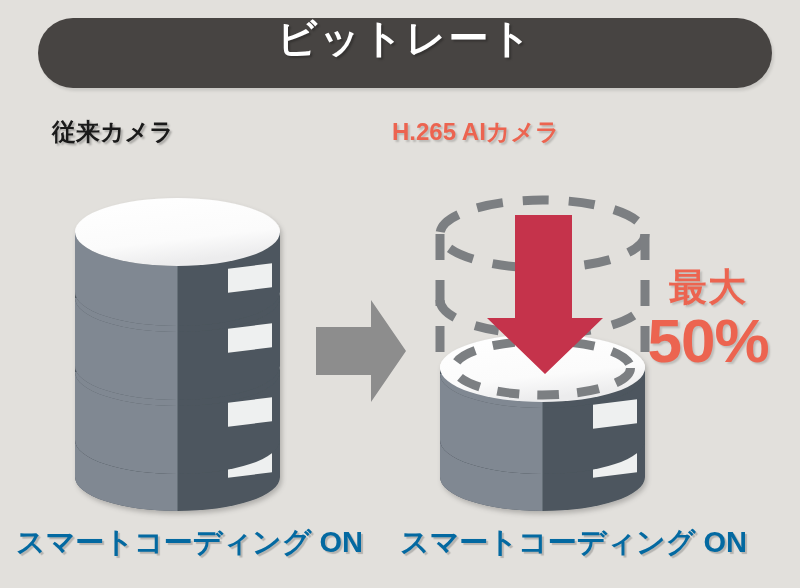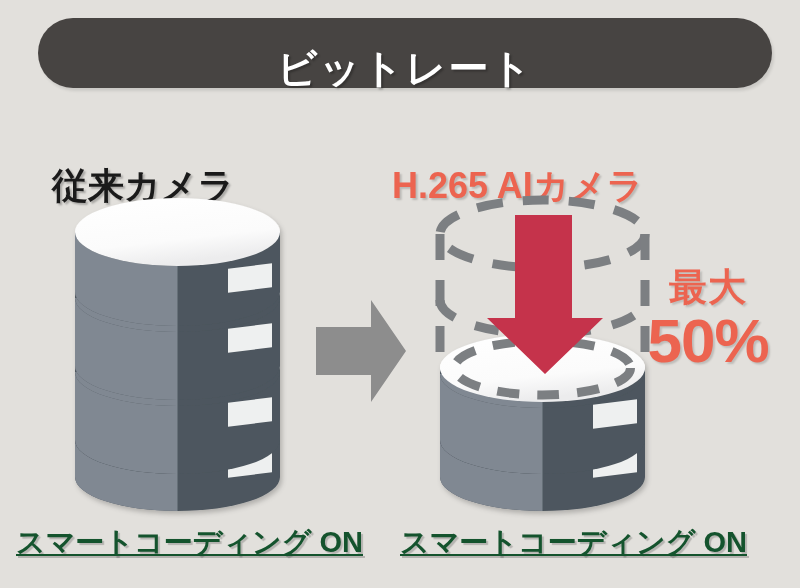--- a/index.html
+++ b/index.html
@@ -23,41 +23,40 @@
   
   .title-pill {
     position: absolute;
     left: 38px;
     top: 18px;
     width: 734px;
     height: 70px;
     background: #474442;
     border-radius: 36px;
     display: flex;
-    align-items: flex-end;
+    align-items: flex-start;
     justify-content: center;
     box-shadow: 2px 3px 3px rgba(0,0,0,0.10);
   }
   .title-text {
     color: #ffffff;
     font-size: 40px;
     font-weight: bold;
     letter-spacing: 2px;
     line-height: 1;
     text-shadow: 2px 2px 2px rgba(0,0,0,0.25);
   }
 
   
   .col-head {
     position: absolute;
-    font-size: 36px;
+    font-size: 24px;
     font-weight: bold;
     line-height: 1;
     white-space: nowrap;
-    margin-top: 48px;
   }
   .col-head.left {
     left: 52px;
     top: 120px;
     color: #1a1a1a;
     text-shadow: 2px 2px 2px rgba(0,0,0,0.25);
   }
   .col-head.right {
     left: 392px;
     top: 120px;
@@ -65,25 +64,24 @@
     text-shadow: 2px 2px 2px rgba(0,0,0,0.18);
     text-align: center;
   }
 
   
   .caption {
     position: absolute;
     top: 528px;
     font-size: 29px;
     font-weight: bold;
-    color: #14532d;
+    color: #0369a1;
     line-height: 1;
     white-space: nowrap;
     text-shadow: 2px 2px 1px rgba(0,0,0,0.20);
-    text-decoration: underline;
   }
   .caption.left  { left: 16px; }
   .caption.right { left: 400px; }
 
   
   .stat {
     position: absolute;
     left: 640px;
     top: 268px;
     width: 136px;

